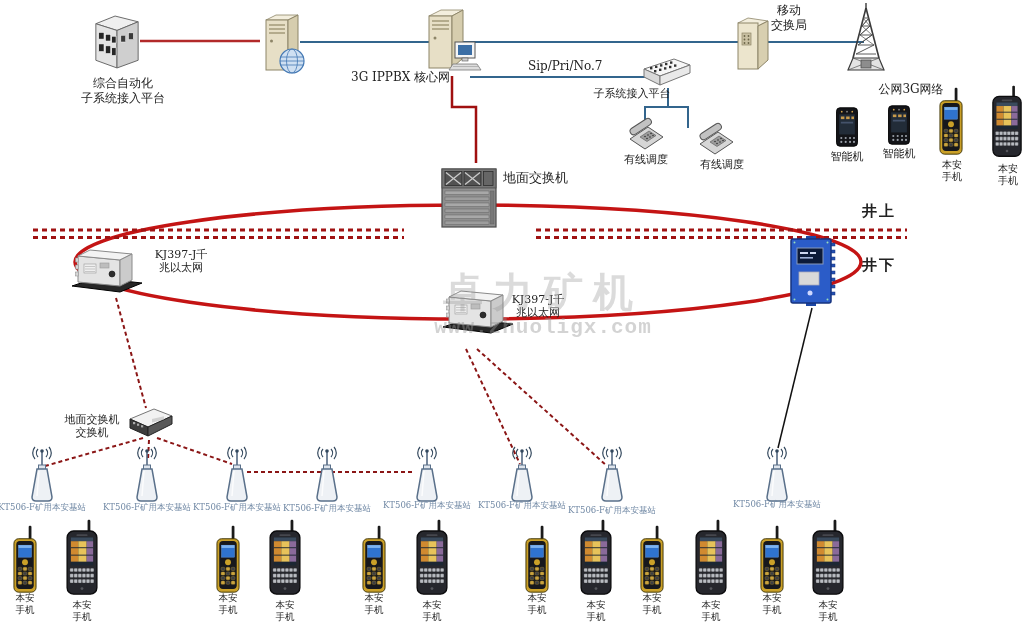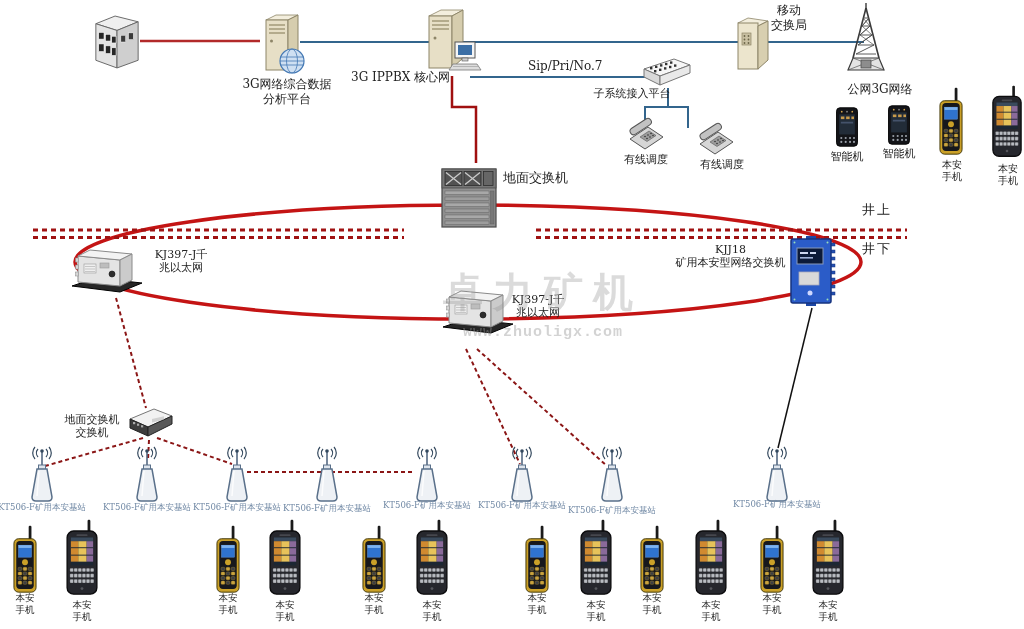--- a/index.html
+++ b/index.html
@@ -9,24 +9,24 @@
   svg.dev{position:absolute;z-index:2;overflow:visible;}
   .lbl{position:absolute;z-index:3;color:#222;text-align:center;line-height:1.22;white-space:nowrap;font-size:12px;}
   .lbl .ln{display:block;}
   .left{text-align:left;}
   .f13{font-size:13px;text-align:center;}
   .f11{font-size:11px;}
   .f10{font-size:10px;}
   .f95{font-size:9.5px;}
   .f85{font-size:8.5px;}
   .bs-lbl{color:#7189a5;}
-  .marker{font-size:13px;font-weight:normal;letter-spacing:2px;}
+  .marker{font-size:15px;font-weight:bold;letter-spacing:2px;}
   .watermark{position:absolute;z-index:5;pointer-events:none;text-align:center;font-family:Liberation Mono, monospace;}
   .watermark .brand{font-size:40px;font-weight:bold;letter-spacing:10px;color:rgba(145,145,145,0.33);line-height:1;}
-  .watermark .url{font-size:15px;font-weight:bold;color:rgba(150,150,150,0.42);letter-spacing:1px;margin-top:8px;}
+  .watermark .url{font-size:21px;font-weight:bold;color:rgba(150,150,150,0.42);letter-spacing:1px;margin-top:0;}
   .red{stroke:#b22a2a;stroke-width:2.5;fill:none;}
   .red2{stroke:#a01010;stroke-width:2.5;fill:none;}
   .blue{stroke:#33658d;stroke-width:2;fill:none;}
   .ring{stroke:#c41414;stroke-width:3.5;fill:none;}
   .divider{stroke:#a01212;stroke-width:3.2;fill:none;stroke-dasharray:5 4;}
   .dash{stroke:#8b1616;stroke-width:2;fill:none;stroke-dasharray:4 3;}
   .blk{stroke:#111;stroke-width:1.5;fill:none;}
 </style>
 </head>
 <body>
@@ -417,58 +417,54 @@
   <svg class="dev" style="left:693px;top:518px;width:36px;height:78px" viewBox="0 0 38 84">
       <use href="#sym-smartphone"></use>
     </svg>
   <svg class="dev" style="left:757px;top:524px;width:30px;height:70px" viewBox="0 0 32 76">
       <use href="#sym-featurephone"></use>
     </svg>
   <svg class="dev" style="left:810px;top:518px;width:36px;height:78px" viewBox="0 0 38 84">
       <use href="#sym-smartphone"></use>
     </svg>
 
-  <div class="lbl" style="left:217px;top:77px;width:140px">
-    <span class="ln">3G网络综合数据</span>
-    <span class="ln">分析平台</span>
+  <div class="lbl" style="left:53px;top:76px;width:140px">
+    <span class="ln">综合自动化</span>
+    <span class="ln">子系统接入平台</span>
   </div>
   <div class="lbl left" style="left:351px;top:70px">3G  IPPBX 核心网</div>
   <div class="lbl left" style="left:528px;top:59px">Sip/Pri/No.7</div>
   <div class="lbl f11" style="left:576px;top:87px;width:112px">子系统接入平台</div>
   <div class="lbl f11" style="left:616px;top:153px;width:60px">有线调度</div>
   <div class="lbl f11" style="left:692px;top:158px;width:60px">有线调度</div>
   <div class="lbl" style="left:754px;top:3px;width:70px">
     <span class="ln">移动</span>
     <span class="ln">交换局</span>
   </div>
-  <div class="lbl" style="left:830px;top:82px;width:100px">公网3G网络</div>
+  <div class="lbl" style="left:861px;top:82px;width:100px">公网3G网络</div>
   <div class="lbl f11" style="left:824px;top:150px;width:46px">智能机</div>
   <div class="lbl f11" style="left:876px;top:147px;width:46px">智能机</div>
   <div class="lbl f10" style="left:928px;top:159px;width:48px">
     <span class="ln">本安</span>
     <span class="ln">手机</span>
   </div>
   <div class="lbl f10" style="left:984px;top:163px;width:48px">
     <span class="ln">本安</span>
     <span class="ln">手机</span>
   </div>
   <div class="lbl left f13" style="left:503px;top:170px">地面交换机</div>
   <div class="lbl marker" style="left:862px;top:202px">井上</div>
-  <div class="lbl marker" style="left:862px;top:241px">井下</div>
+  <div class="lbl marker" style="left:862px;top:256px">井下</div>
   <div class="lbl f11" style="left:143px;top:248px;width:76px">
     <span class="ln">KJ397-J千</span>
     <span class="ln">兆以太网</span>
   </div>
   <div class="lbl f11" style="left:500px;top:293px;width:76px">
     <span class="ln">KJ397-J千</span>
     <span class="ln">兆以太网</span>
-  </div>
-  <div class="lbl f11" style="left:658px;top:243px;width:145px">
-    <span class="ln">KJJ18</span>
-    <span class="ln">矿用本安型网络交换机</span>
   </div>
   <div class="lbl f11" style="left:56px;top:413px;width:72px">
     <span class="ln">地面交换机</span>
     <span class="ln">交换机</span>
   </div>
 
   <div class="lbl f85 bs-lbl" style="left:-13px;top:502px;width:110px">KT506-F矿用本安基站</div>
   <div class="lbl f85 bs-lbl" style="left:92px;top:502px;width:110px">KT506-F矿用本安基站</div>
   <div class="lbl f85 bs-lbl" style="left:182px;top:502px;width:110px">KT506-F矿用本安基站</div>
   <div class="lbl f85 bs-lbl" style="left:272px;top:503px;width:110px">KT506-F矿用本安基站</div>

